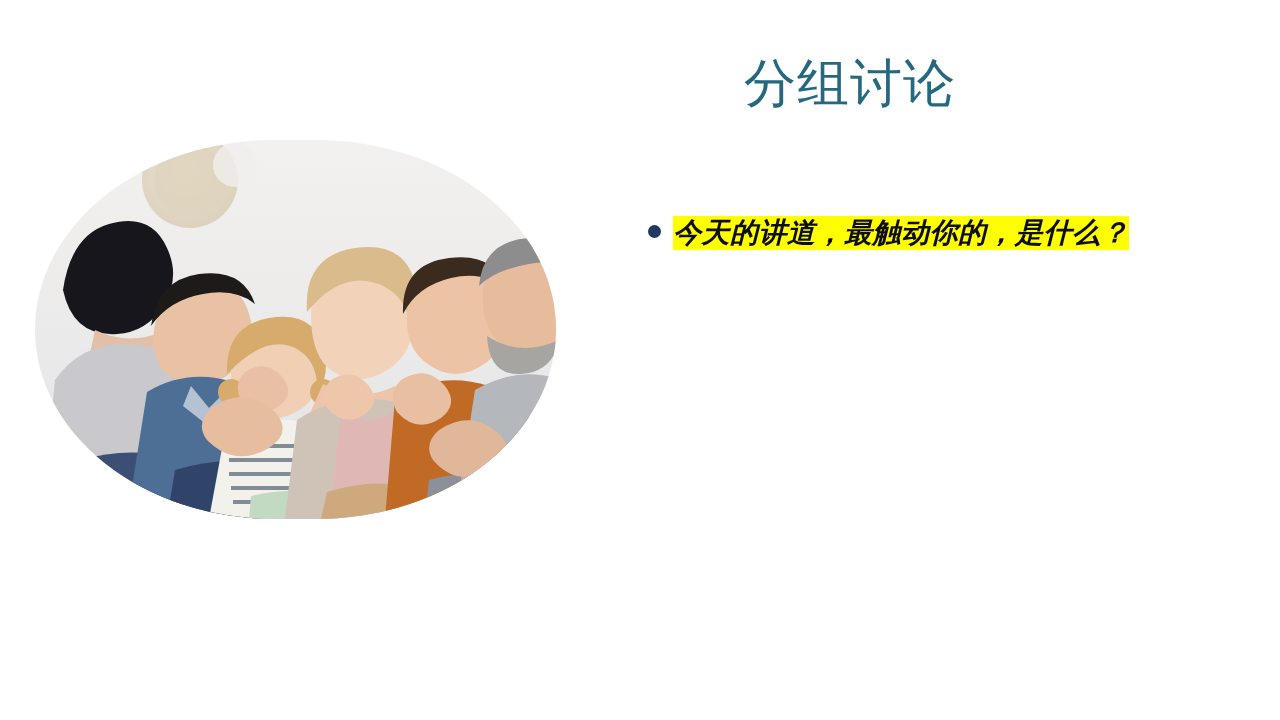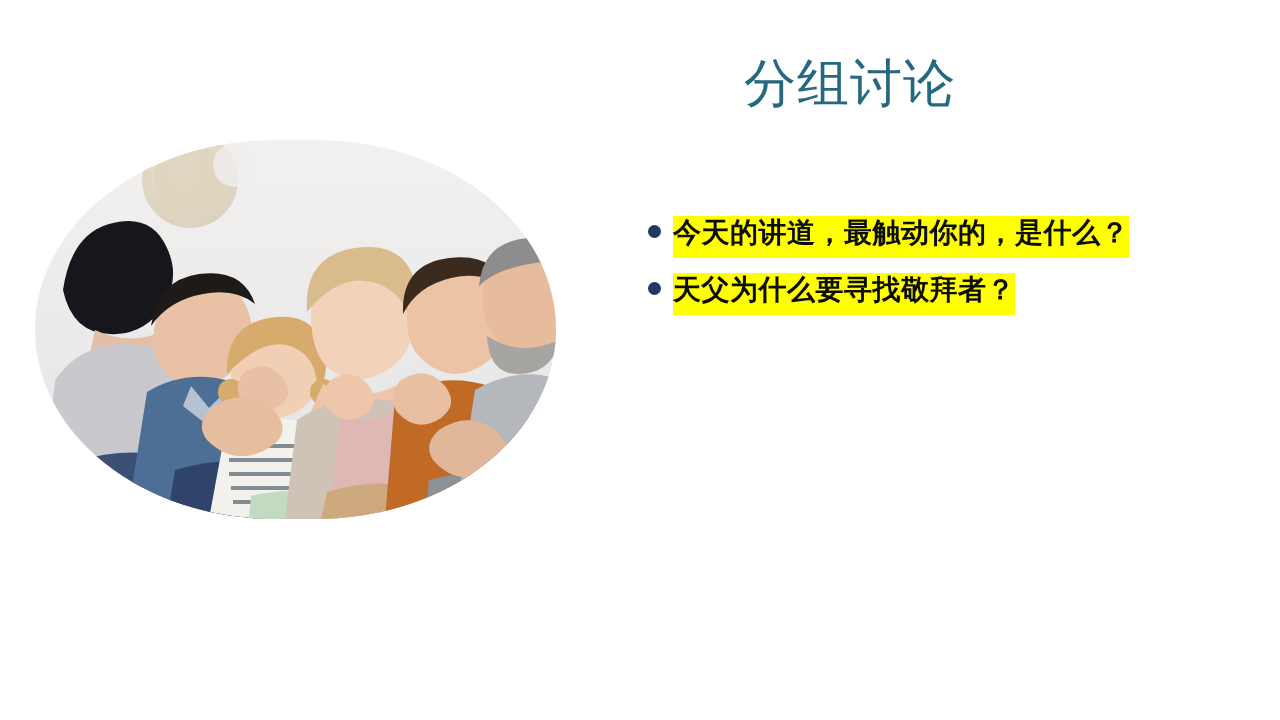--- a/index.html
+++ b/index.html
@@ -81,21 +81,22 @@
     font-size: 28px;
     line-height: 41px;
     font-weight: 700;
     color: #0D0D0D;
     letter-spacing: 0.5px;
   }
   .bullet-text .hl {
     background: #FFFF00;
     box-decoration-break: clone;
     -webkit-box-decoration-break: clone;
-    padding: 1px 0 10px 0;
+    padding: 1px 0 2px 0;
+    font-style: italic;
   }
 </style>
 </head>
 <body>
 
 <div class="slide">
 
   <div class="slide-title">分组讨论</div>
 
   <div class="photo-frame">
@@ -174,20 +175,16 @@
   </div>
 
   <div class="bullet-list">
 
     <div class="bullet-row">
       <span class="bullet-dot"></span>
       <span class="bullet-text"><span class="hl">今天的讲道，最触动你的，是什么？</span></span>
     </div>
 
 
-    <div class="bullet-row">
-      <span class="bullet-dot"></span>
-      <span class="bullet-text"><span class="hl">天父为什么要寻找敬拜者？</span></span>
-    </div>
 
   </div>
 
 </div>
 
 </body></html>

